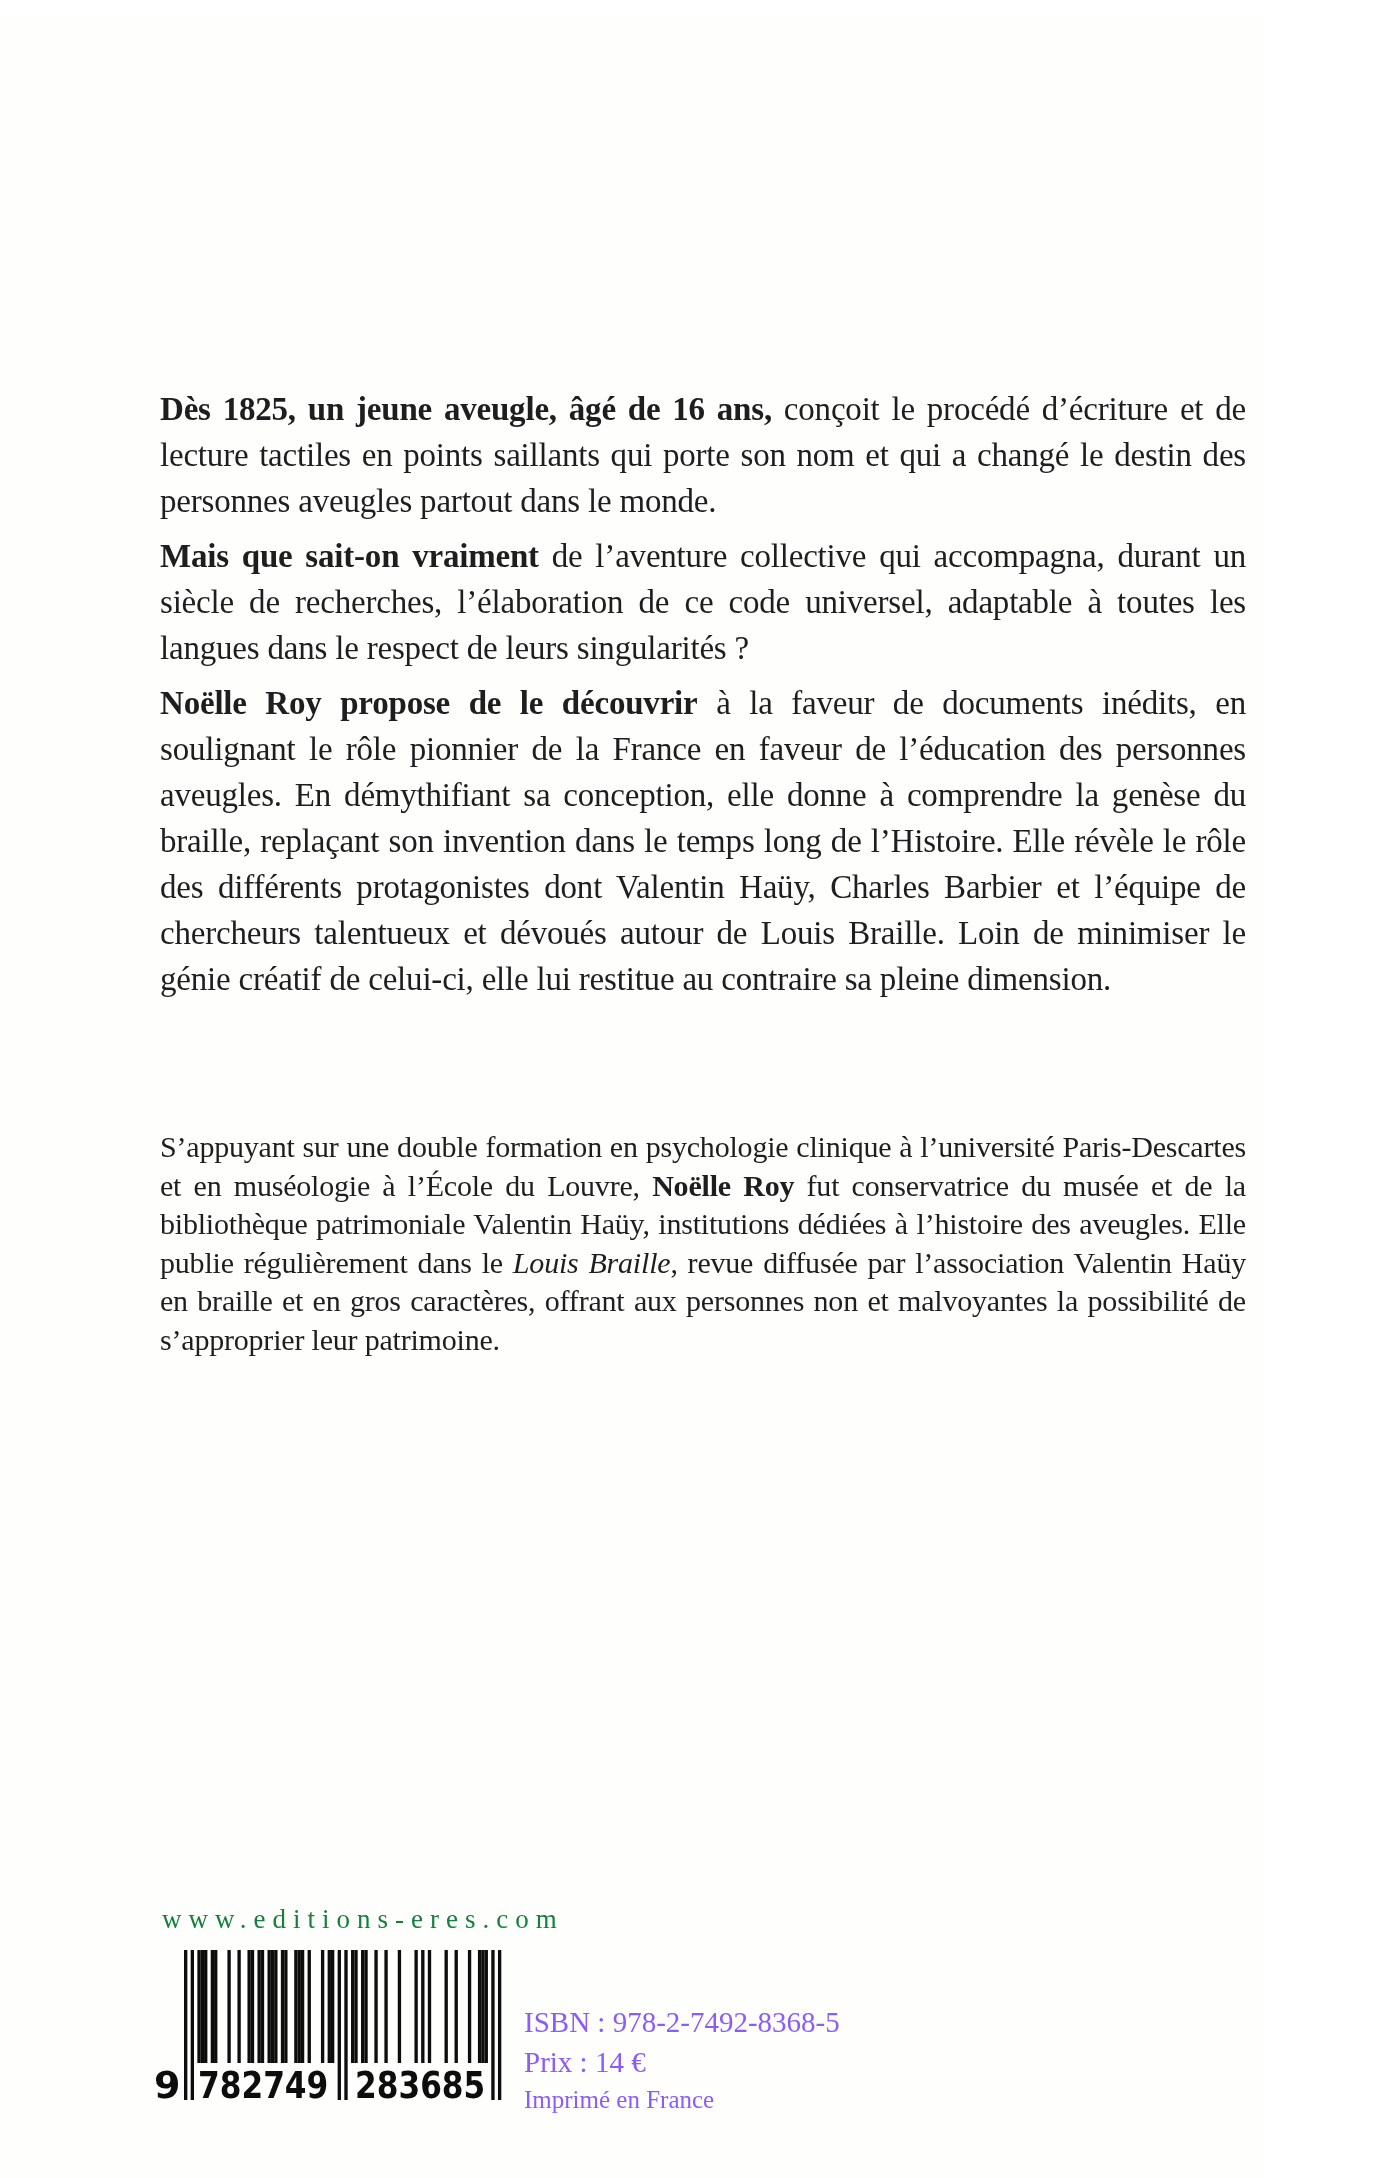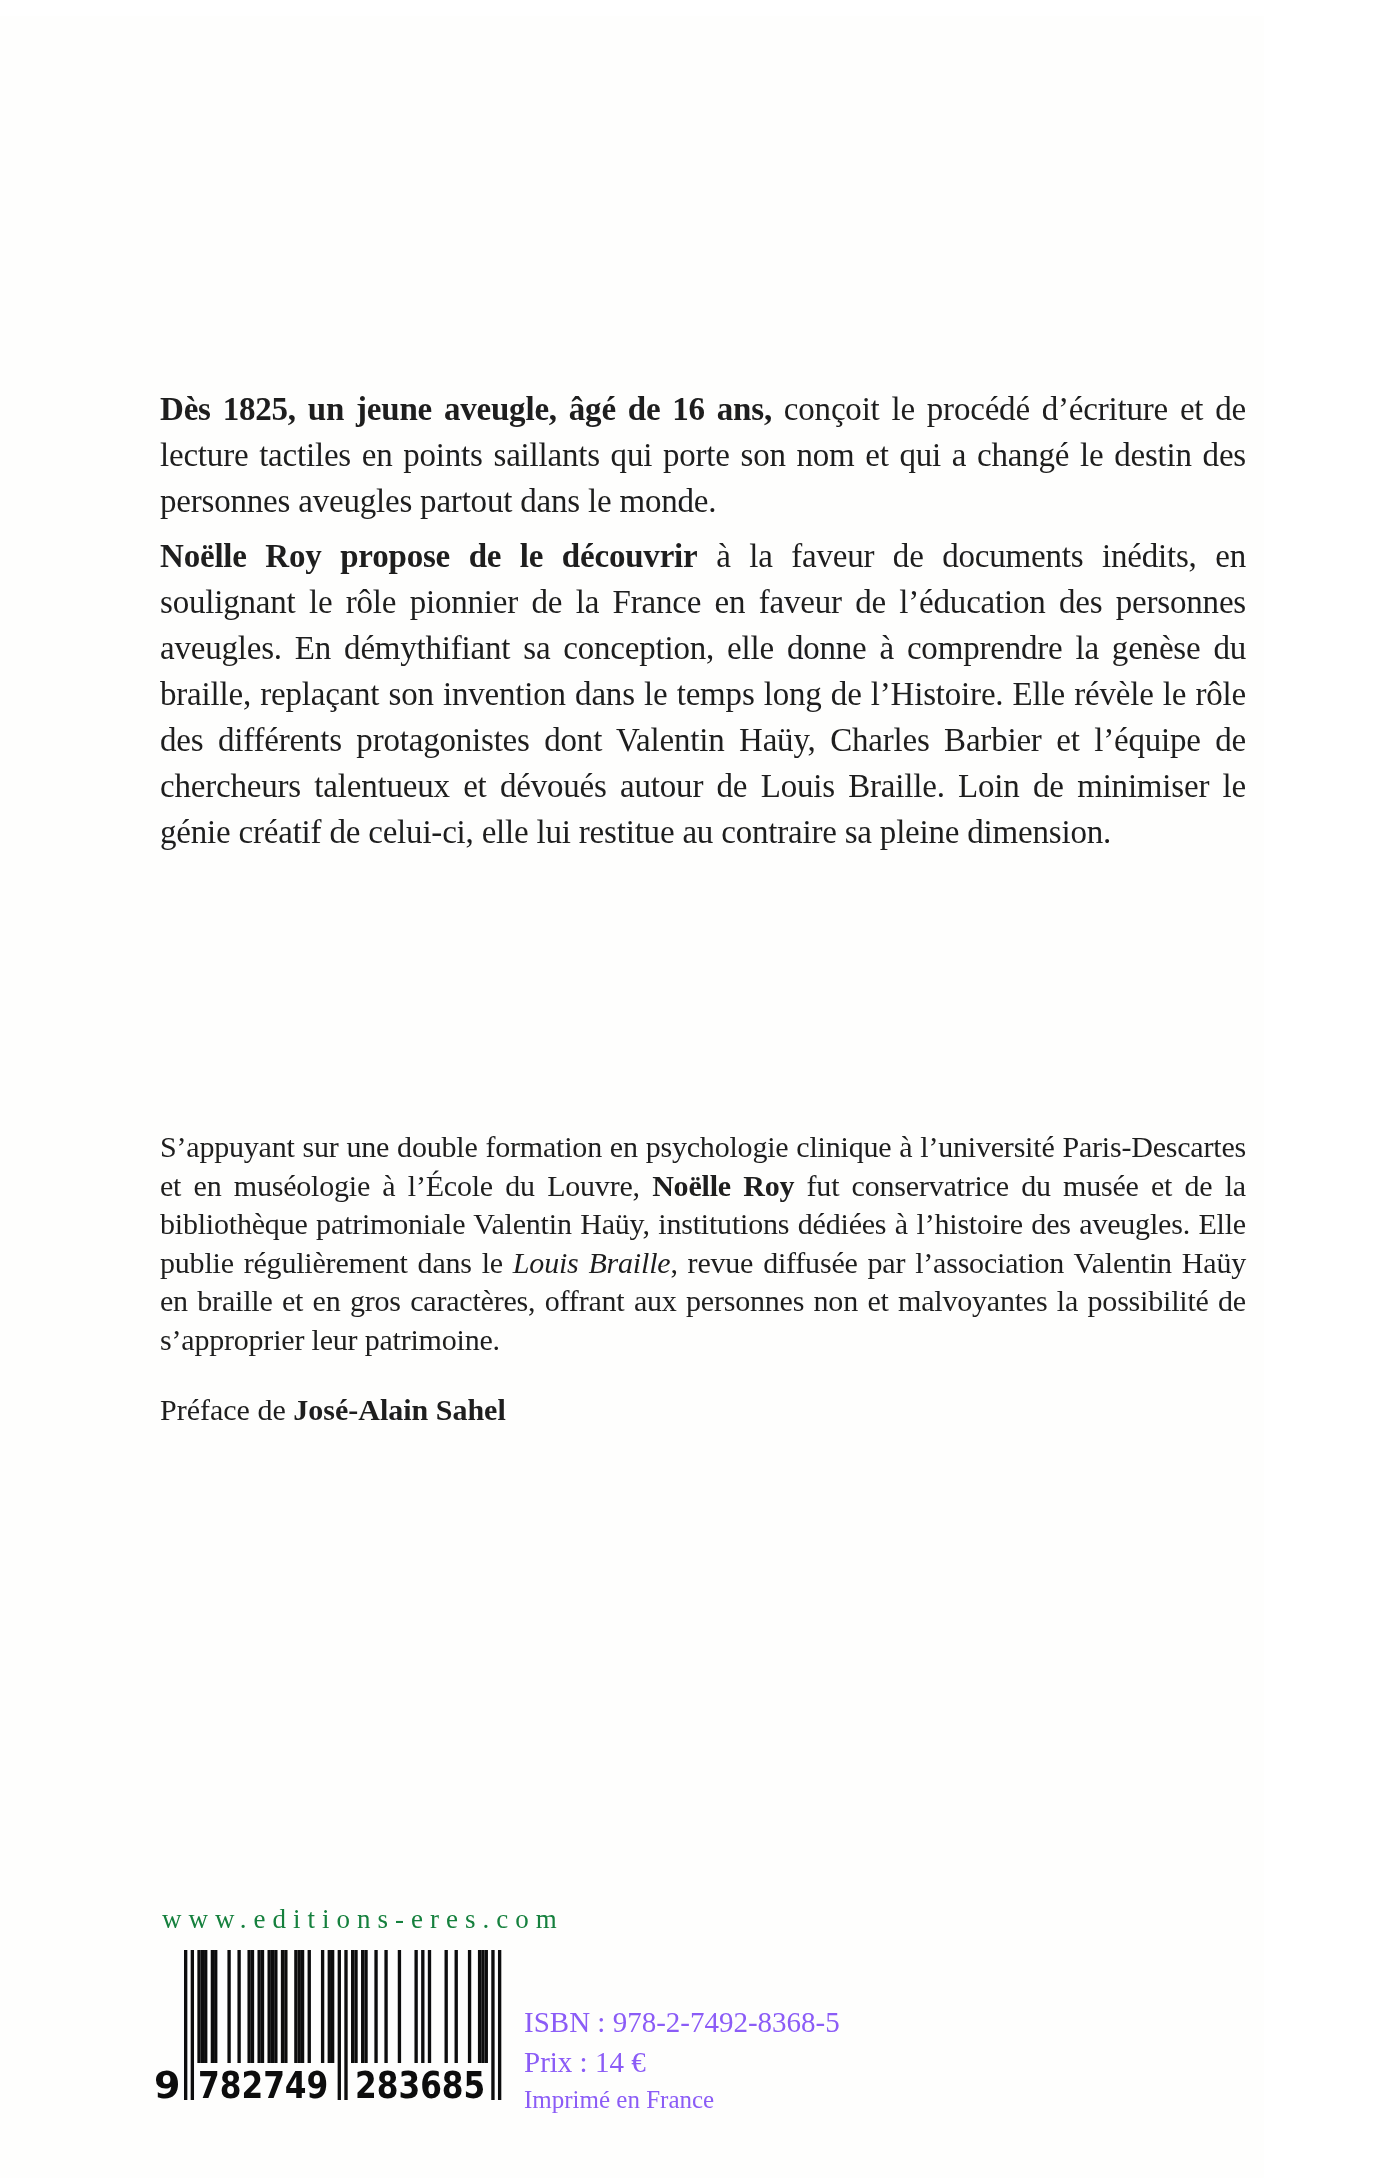--- a/index.html
+++ b/index.html
@@ -78,26 +78,26 @@
     line-height: 36px;
   }
 </style>
 </head>
 <body>
 
 <div class="page">
 
   <div class="synopsis">
     <p><span class="bold-lead">Dès 1825, un jeune aveugle, âgé de 16 ans,</span><span> conçoit le procédé d’écriture et de lecture tactiles en points saillants qui porte son nom et qui a changé le destin des personnes aveugles partout dans le monde.</span></p>
+    <p><span class="bold-lead">Mais que sait-on vraiment</span><span> de l’aventure collective qui accompagna, durant un siècle de recherches, l’élaboration de ce code universel, adaptable à toutes les langues dans le respect de leurs singularités ?</span></p>
     <p><span class="bold-lead">Noëlle Roy propose de le découvrir</span><span> à la faveur de documents inédits, en soulignant le rôle pionnier de la France en faveur de l’éducation des personnes aveugles. En démythifiant sa conception, elle donne à comprendre la genèse du braille, replaçant son invention dans le temps long de l’Histoire. Elle révèle le rôle des différents protagonistes dont Valentin Haüy, Charles Barbier et l’équipe de chercheurs talentueux et dévoués autour de Louis Braille. Loin de minimiser le génie créatif de celui-ci, elle lui restitue au contraire sa pleine dimension.</span></p>
   </div>
 
   <div class="bio-block">
     <p class="bio"><span>S’appuyant sur une double formation en psychologie clinique à l’université Paris-Descartes et en muséologie à l’École du Louvre, </span><span class="author-name">Noëlle Roy</span><span> fut conservatrice du musée et de la bibliothèque patrimoniale Valentin Haüy, institutions dédiées à l’histoire des aveugles. Elle publie régulièrement dans le </span><span class="journal-title">Louis Braille</span><span>, revue diffusée par l’association Valentin Haüy en braille et en gros caractères, offrant aux personnes non et malvoyantes la possibilité de s’approprier leur patrimoine.</span></p>
-    <p class="preface"><span>Préface de </span><strong>José-Alain Sahel</strong></p>
   </div>
 
   <div class="website">www.editions-eres.com</div>
 
   <div class="barcode">
     <svg id="barcode-svg" width="368" height="152" viewBox="0 0 368 152">
         <rect x="36.00" y="1" width="3.34" height="150" fill="#0d0d0d"></rect>
         <rect x="42.68" y="1" width="3.34" height="150" fill="#0d0d0d"></rect>
         <rect x="49.36" y="1" width="3.34" height="113" fill="#0d0d0d"></rect>
         <rect x="52.70" y="1" width="3.34" height="113" fill="#0d0d0d"></rect>

